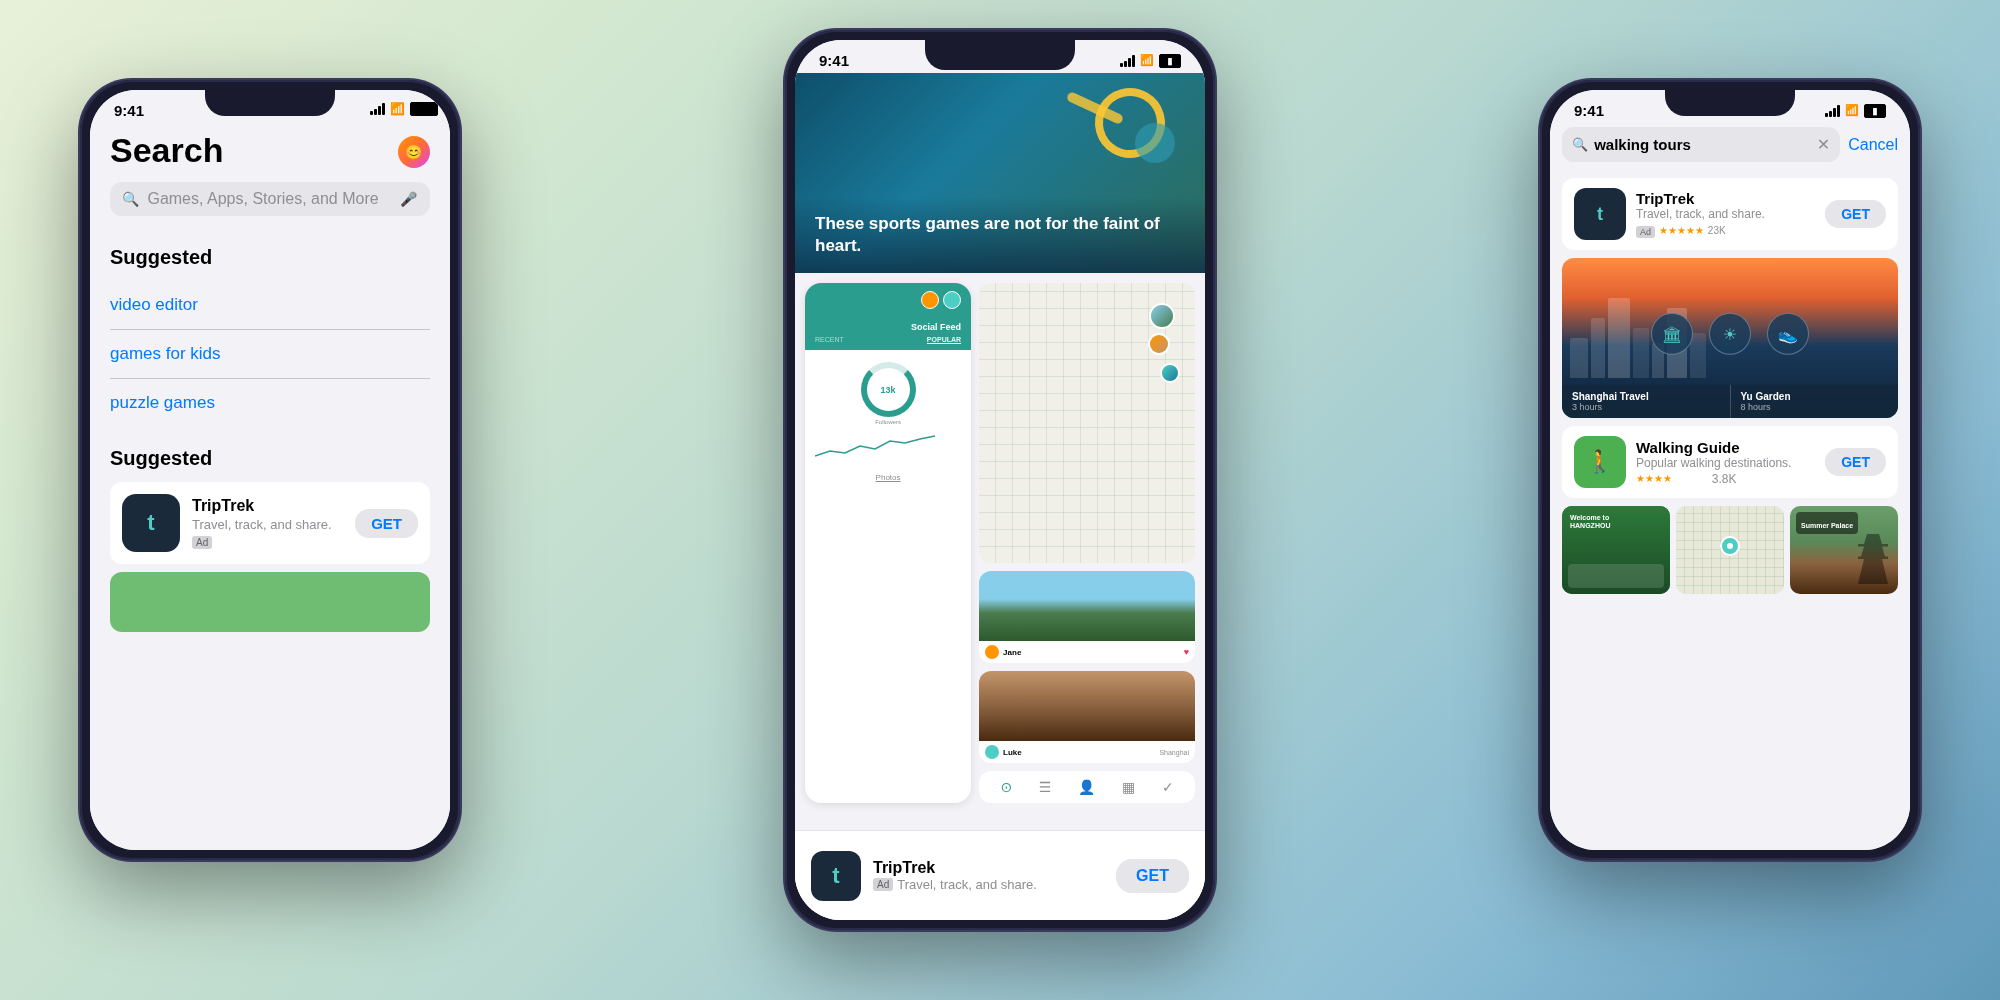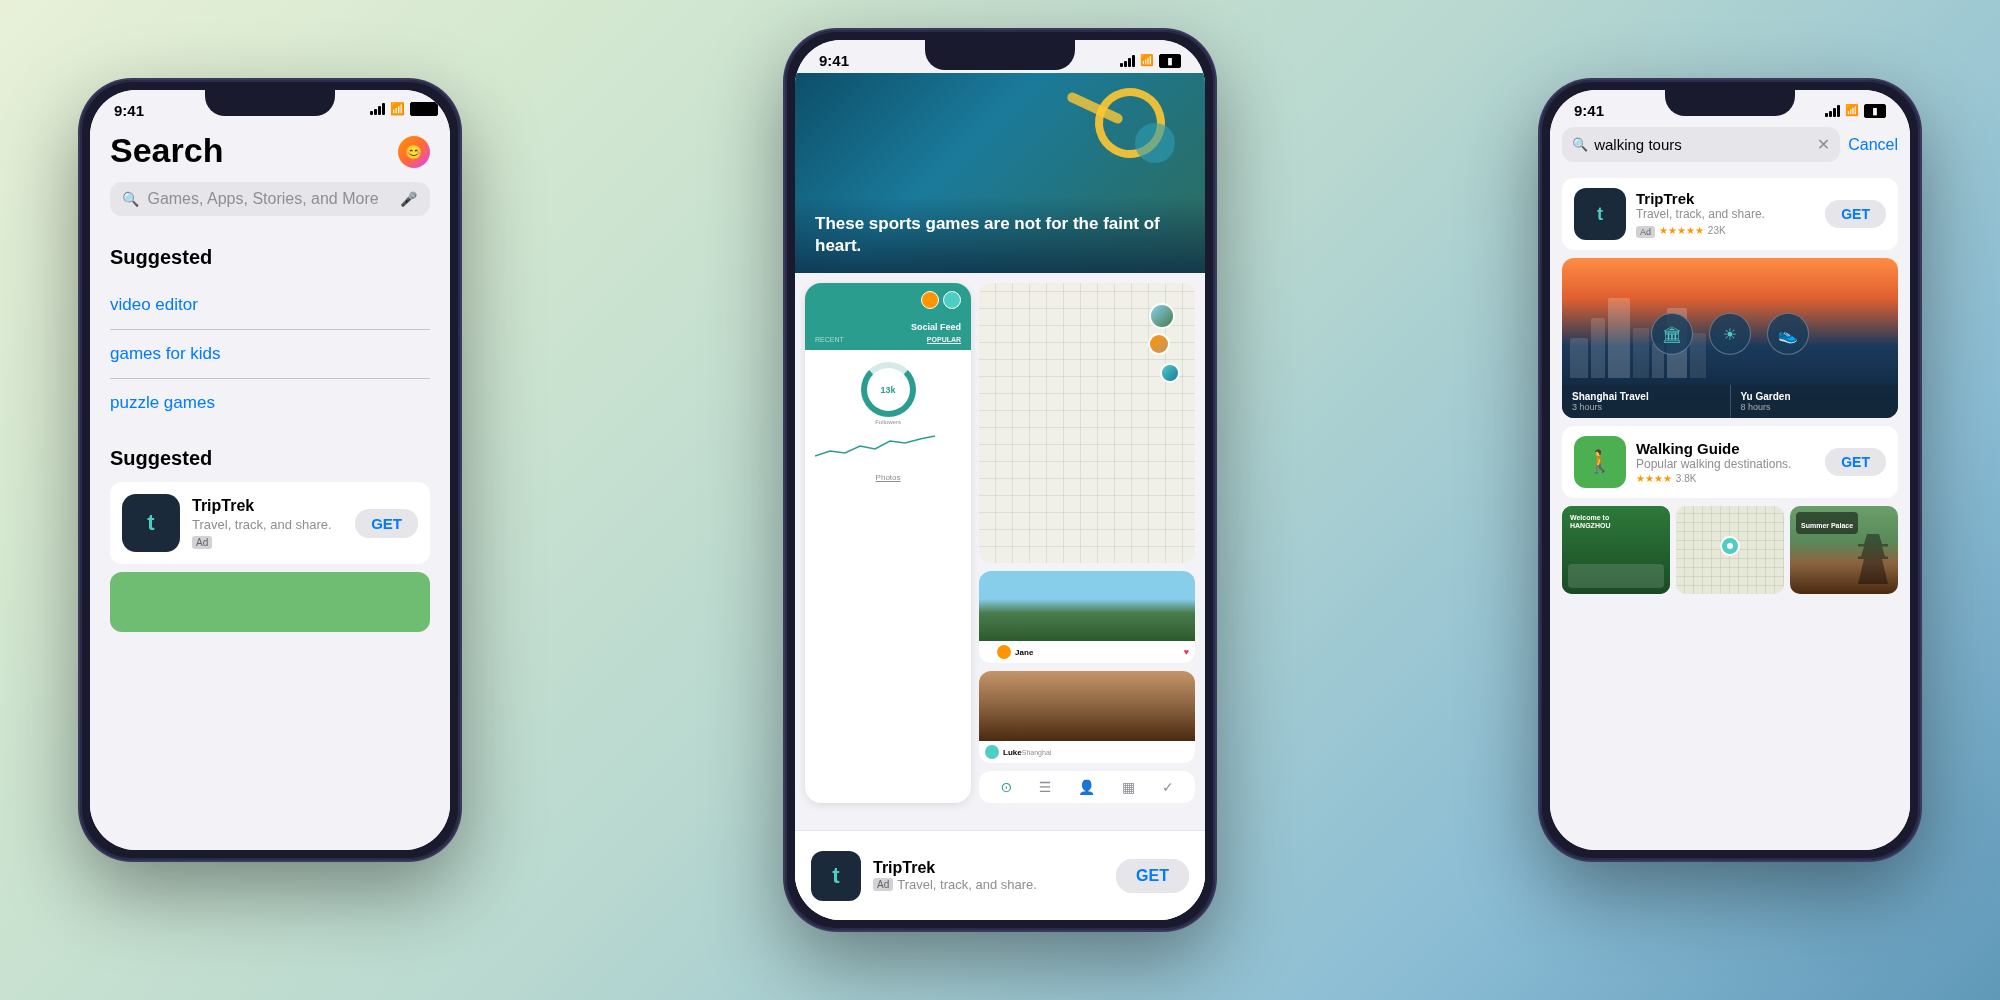--- a/index.html
+++ b/index.html
@@ -534,31 +534,31 @@
               <div style="width:100%;height:100%;background:linear-gradient(135deg,#ff9500,#c4956a);"></div>
             </div>
             <div style="position:absolute;top:80px;right:15px;width:20px;height:20px;border-radius:50%;overflow:hidden;border:2px solid white;">
               <div style="width:100%;height:100%;background:linear-gradient(135deg,#4ecdc4,#1a7a9a);"></div>
             </div>
           </div>
 
           <div style="background:white;border-radius:12px;overflow:hidden;">
             <div style="height:70px;background:linear-gradient(180deg,#87ceeb 0%,#87ceeb 40%,#4a7c4e 60%,#2d5a2d 100%);"></div>
             <div style="padding:4px 6px;display:flex;align-items:center;justify-content:space-between;">
-              <div style="display:flex;align-items:center;gap:4px;margin-left:12px;">
+              <div style="display:flex;align-items:center;gap:4px;">
                 <div style="width:14px;height:14px;border-radius:50%;background:#ff9500;"></div>
                 <span style="font-size:8px;font-weight:600;">Jane</span>
               </div>
               <span style="font-size:9px;color:#ff2d55;">♥</span>
             </div>
           </div>
 
           <div style="background:white;border-radius:12px;overflow:hidden;">
             <div style="height:70px;background:linear-gradient(180deg,#c4956a 0%,#8b6340 50%,#4a2a10 100%);"></div>
-            <div style="padding:4px 6px;display:flex;align-items:center;">
+            <div style="padding:4px 6px;display:flex;align-items:center;justify-content:space-between;">
               <div style="display:flex;align-items:center;gap:4px;">
                 <div style="width:14px;height:14px;border-radius:50%;background:#4ecdc4;"></div>
                 <span style="font-size:8px;font-weight:600;">Luke</span>
               </div>
               <div style="font-size:7px;color:#8e8e93;">
                 <span>Shanghai</span>
               </div>
             </div>
           </div>
 
@@ -606,21 +606,21 @@
             <div class="bar" style="height:12px;"></div>
           </div>
           <span style="font-size:11px;">📶</span>
           <span style="font-size:9px;border:1.5px solid #000;padding:1px 4px;border-radius:2px;background:#000;color:white;min-width:22px;text-align:center;">▮</span>
         </div>
       </div>
 
       <div style="display:flex;align-items:center;padding:4px 12px 8px;gap:8px;">
         <div style="flex:1;display:flex;align-items:center;background:#e5e5ea;border-radius:12px;padding:8px 10px;gap:6px;">
           <span style="color:#8e8e93;font-size:13px;">🔍</span>
-          <span style="font-size:15px;color:#000;flex:1;">walking tours</span>
+          <span style="font-size:15px;color:#000;flex:1;font-weight:bold;">walking tours</span>
           <span style="color:#8e8e93;font-size:16px;cursor:pointer;">✕</span>
         </div>
         <span style="color:#007aff;font-size:16px;font-weight:500;cursor:pointer;white-space:nowrap;">Cancel</span>
       </div>
 
       <div class="result-app-row">
         <div class="result-icon">
           <span style="color:#4ecdc4;font-size:18px;font-weight:900;">t</span>
         </div>
         <div class="result-info">
@@ -677,21 +677,21 @@
 
       <div class="result-app-row2">
         <div class="result-icon2">
           <span style="font-size:22px;">🚶</span>
         </div>
         <div class="result-info">
           <div class="result-name">Walking Guide</div>
           <div class="result-desc">Popular walking destinations.</div>
           <div style="display:flex;align-items:center;gap:4px;margin-top:2px;">
             <span style="color:#ff9500;font-size:10px;">★★★★</span>
-            <span style="font-size:10px;color:#8e8e93;">3.8K</span>
+            <span style="font-size:12px;color:#8e8e93;margin-left:36px;">3.8K</span>
           </div>
         </div>
         <button class="get-btn" style="font-size:14px;">GET</button>
       </div>
 
       <div style="display:flex;gap:6px;padding:8px 12px;margin-top:0;">
 
         <div style="flex:1;height:88px;border-radius:10px;overflow:hidden;background:#2d5a3a;position:relative;">
           <div style="position:absolute;top:0;left:0;right:0;bottom:0;background:linear-gradient(180deg,#2d7a3a,#1a4a25);"></div>
           <div style="position:absolute;top:8px;left:8px;right:8px;">

